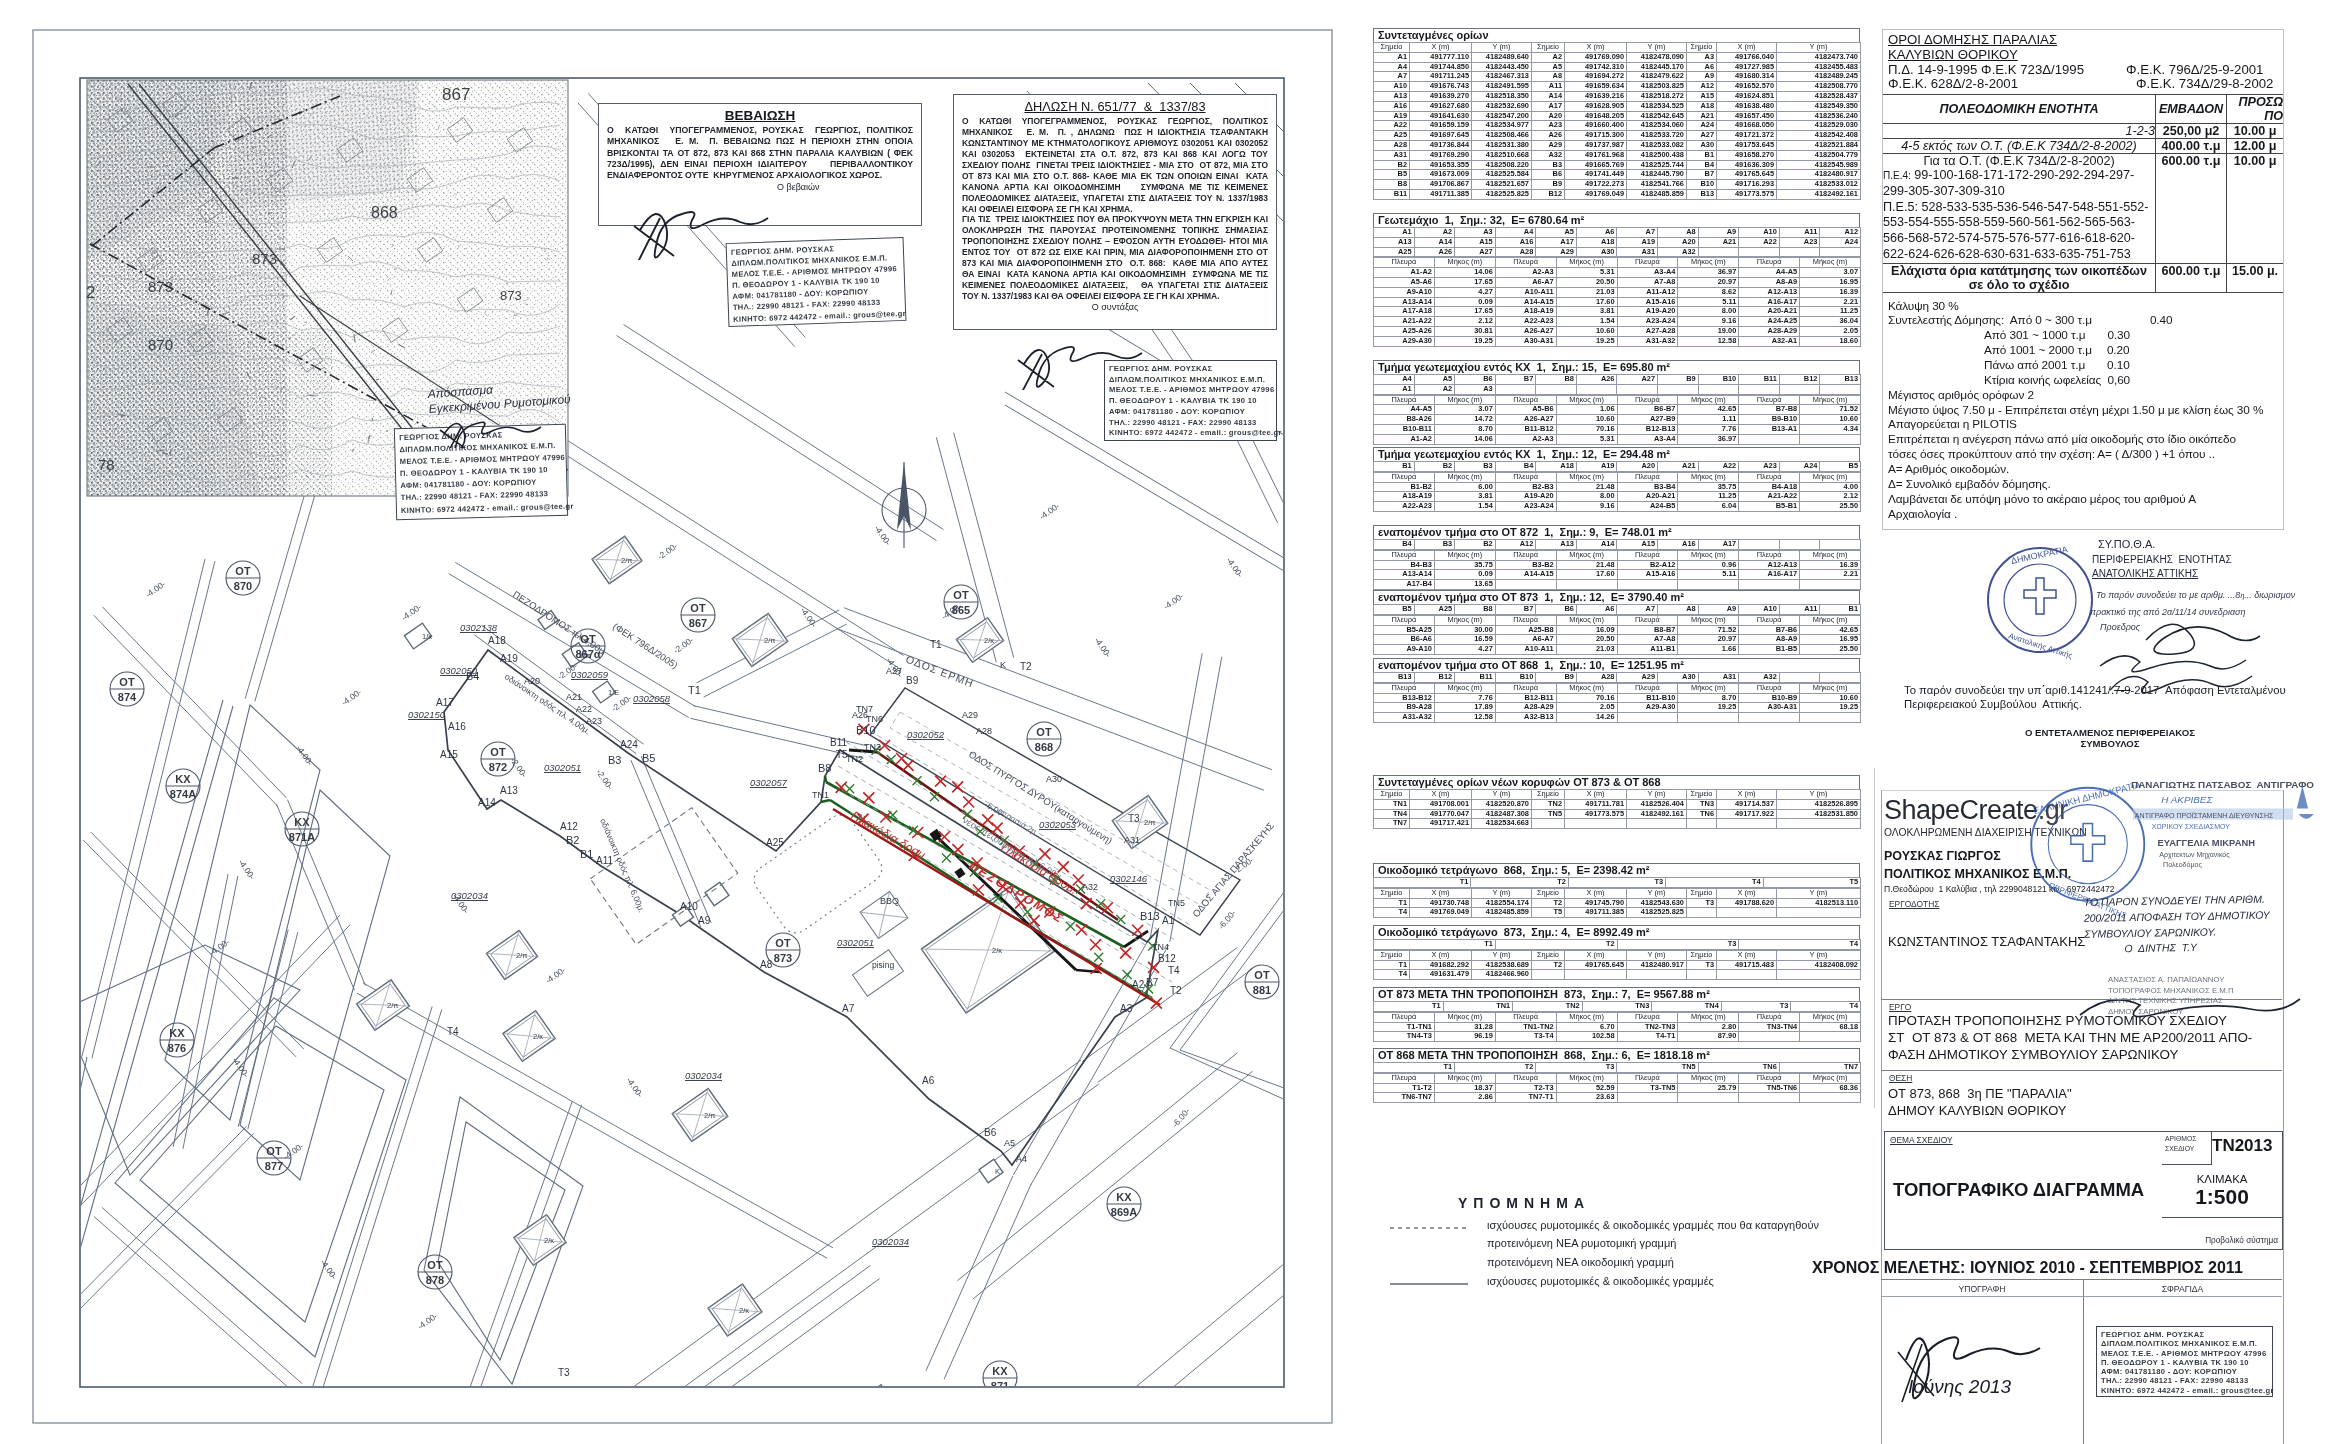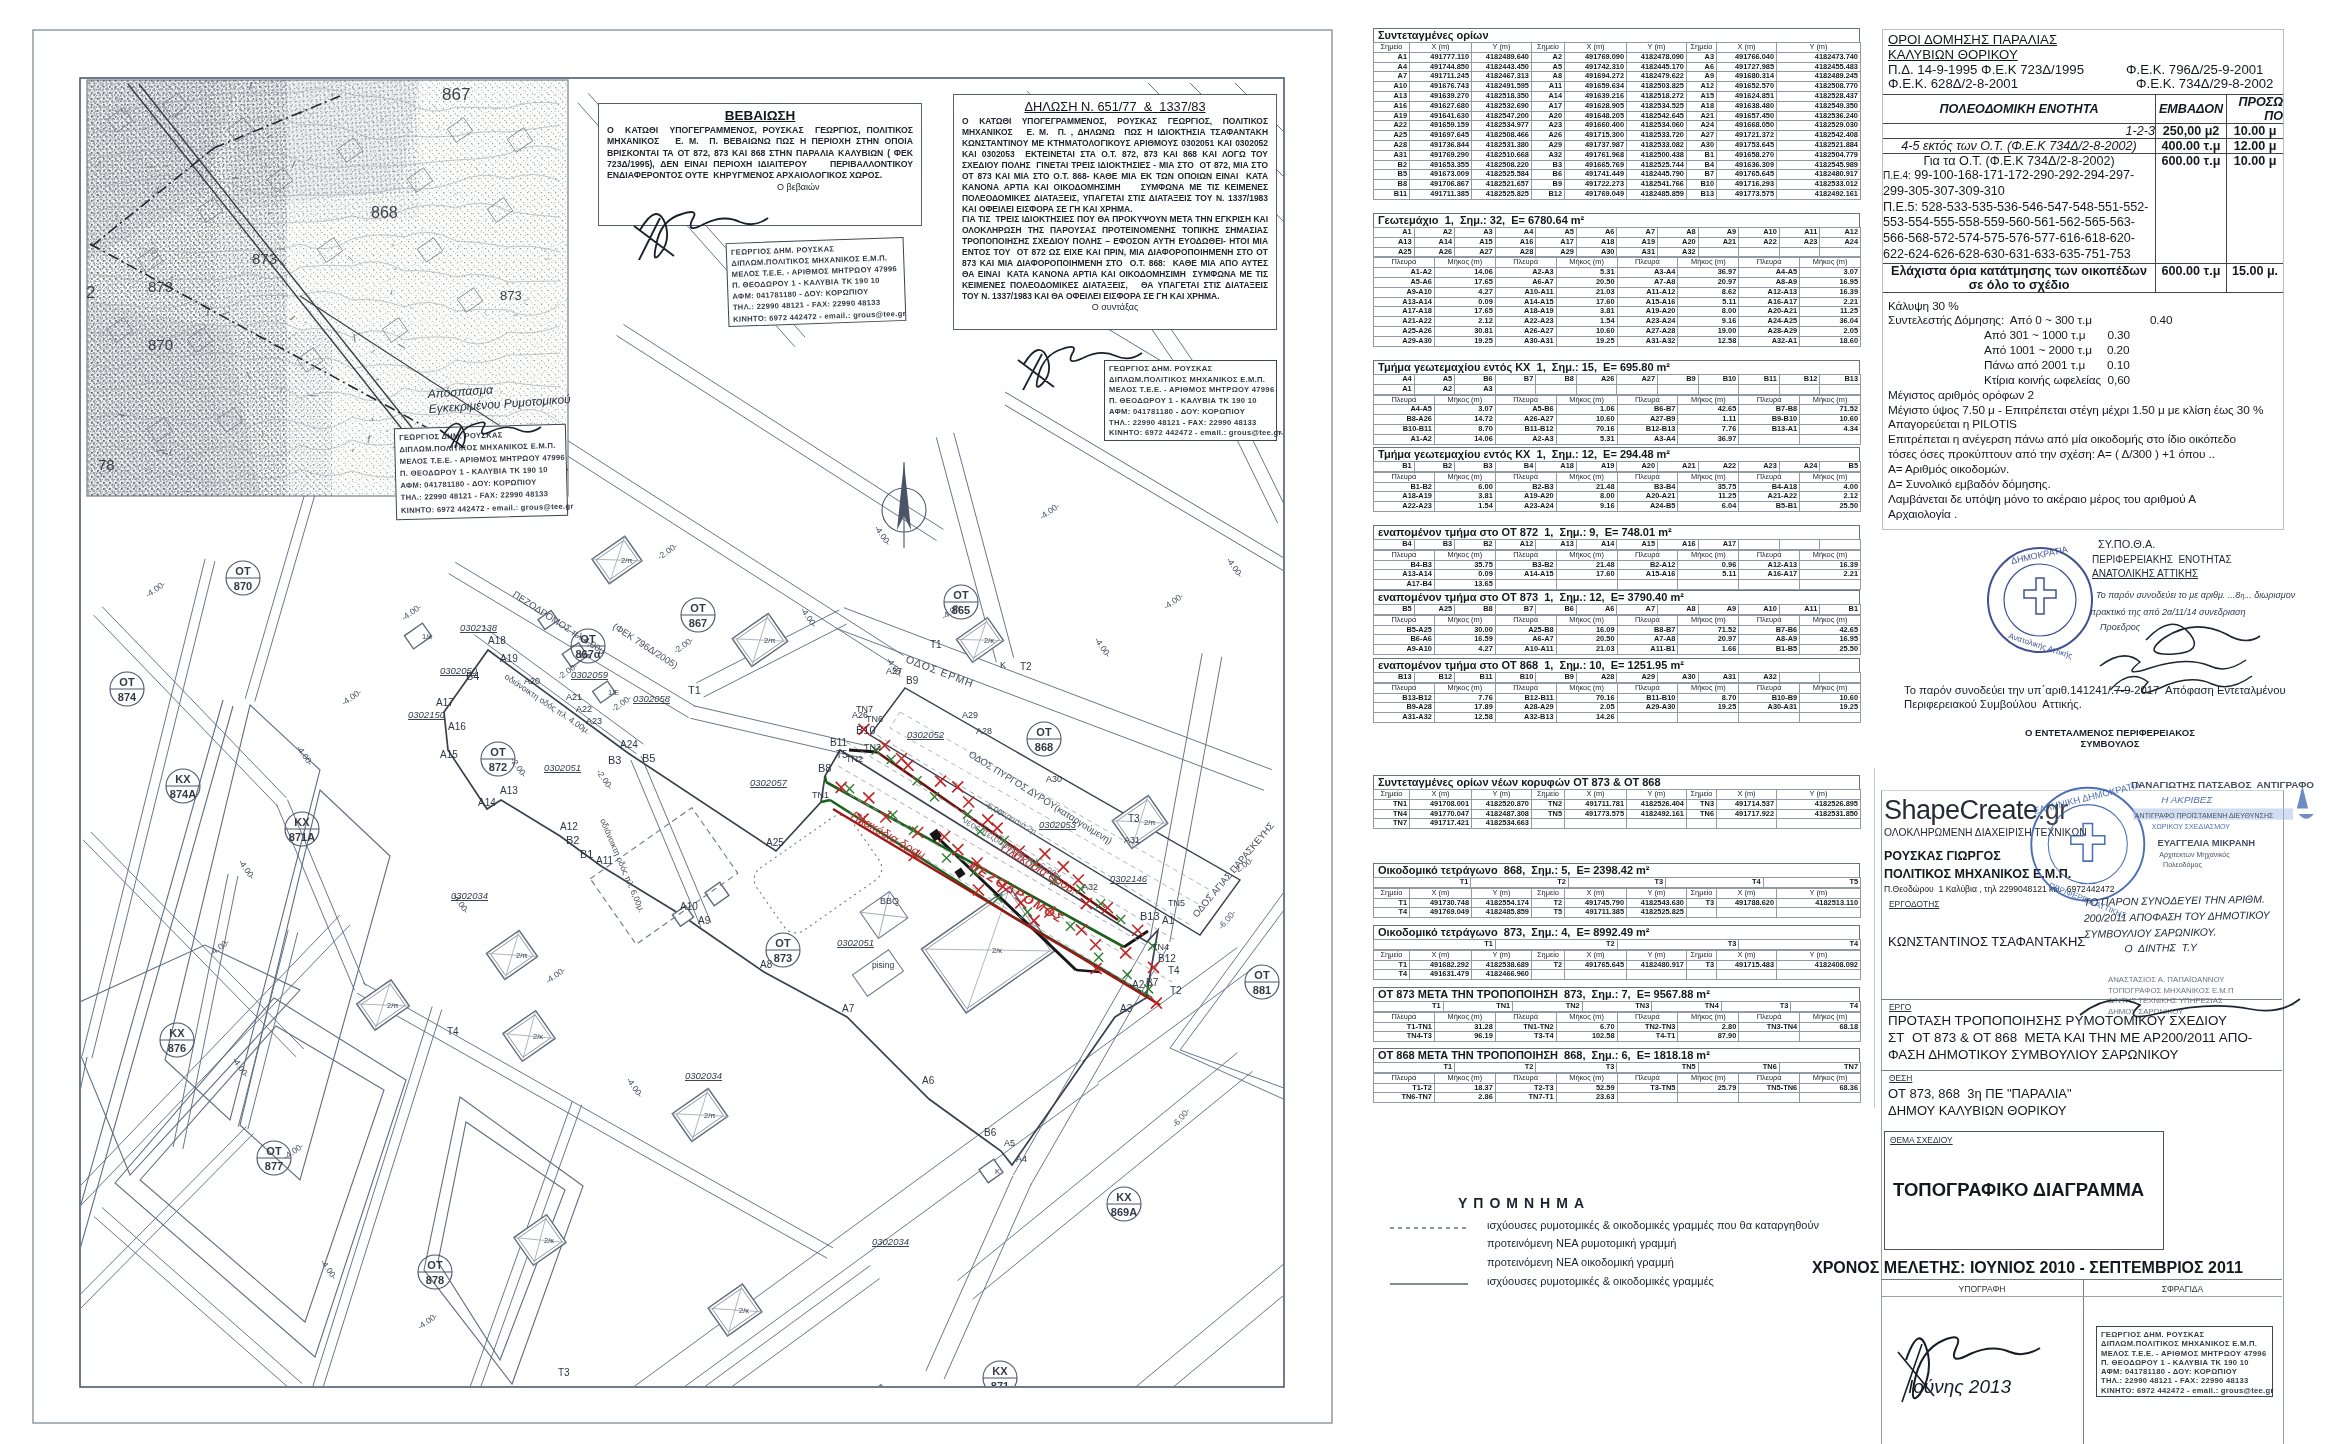--- a/index.html
+++ b/index.html
@@ -1958,20 +1958,29 @@
 ΣΤ&nbsp; ΟΤ 873 &amp; ΟΤ 868&nbsp; ΜΕΤΑ ΚΑΙ ΤΗΝ ΜΕ ΑΡ200/2011 ΑΠΟ-<br>
 ΦΑΣΗ ΔΗΜΟΤΙΚΟΥ ΣΥΜΒΟΥΛΙΟΥ ΣΑΡΩΝΙΚΟΥ</div>
     <div style="position:absolute;left:1881px;top:1070px;width:401px;border-top:1px solid #767d88"></div>
     <div style="position:absolute;left:1889px;top:1073px;font-size:8.4px;color:#2a303a"><span style="text-decoration:underline">ΘΕΣΗ</span></div>
     <div style="position:absolute;left:1888px;top:1086px;width:390px;font-size:13px;color:#15181e;line-height:1.3">
 ΟΤ 873, 868&nbsp; 3η ΠΕ "ΠΑΡΑΛΙΑ"<br>ΔΗΜΟΥ ΚΑΛΥΒΙΩΝ ΘΟΡΙΚΟΥ</div>
     <div style="position:absolute;left:1884px;top:1131px;width:278px;height:117px;border:1.4px solid #4b5260;background:#fff">
 <div style="font-size:8.4px;color:#2a303a;margin:3px 0 0 5px"><span style="text-decoration:underline">ΘΕΜΑ ΣΧΕΔΙΟΥ</span></div>
 <div style="font-size:18.5px;font-weight:bold;color:#15181e;margin:34px 0 0 8px;white-space:nowrap">ΤΟΠΟΓΡΑΦΙΚΟ ΔΙΑΓΡΑΜΜΑ</div>
 </div>
+    <div style="position:absolute;left:2162px;top:1131px;width:120px;height:117px;border:1.4px solid #4b5260;border-left:none;background:#fff">
+<div style="position:absolute;left:0;top:0;width:46px;height:30px;border-right:1px solid #4b5260;border-bottom:1px solid #4b5260;font-size:6.8px;color:#2a303a;padding:2px 0 0 3px;line-height:1.5">ΑΡΙΘΜΟΣ<br>ΣΧΕΔΙΟΥ</div>
+<div style="position:absolute;left:50px;top:4px;font-size:17px;font-weight:bold;color:#15181e">TN2013</div>
+<div style="position:absolute;left:0;top:33px;width:120px;border-bottom:1px solid #4b5260;height:52px;text-align:center">
+<div style="font-size:11.4px;color:#15181e;margin-top:8px">ΚΛΙΜΑΚΑ</div>
+<div style="font-size:21px;font-weight:bold;color:#15181e">1:500</div>
+      </div>
+<div style="position:absolute;right:4px;bottom:4px;font-size:8.2px;color:#2a303a">Προβολικό σύστημα</div>
+</div>
     <div style="position:absolute;left:1812px;top:1259px;font-size:16px;font-weight:bold;color:#15181e">ΧΡΟΝΟΣ ΜΕΛΕΤΗΣ: ΙΟΥΝΙΟΣ 2010 - ΣΕΠΤΕΜΒΡΙΟΣ 2011</div>
     <div style="position:absolute;left:1881px;top:1279px;width:401px;border-top:1px solid #767d88"></div>
     <div style="position:absolute;left:1881px;top:1279px;width:202px;height:165px;border-right:1px solid #767d88"></div>
     <div style="position:absolute;left:1881px;top:1284px;width:202px;text-align:center;font-size:8.6px;color:#2a303a">ΥΠΟΓΡΑΦΗ</div>
     <div style="position:absolute;left:2083px;top:1284px;width:199px;text-align:center;font-size:8.6px;color:#2a303a">ΣΦΡΑΓΙΔΑ</div>
     <div style="position:absolute;left:1881px;top:1296px;width:401px;border-top:1px solid #9aa0ab"></div>
     <svg style="position:absolute;left:1878px;top:1296px" width="200" height="150">
 <path d="M28 64 q14 -40 22 -6 q4 22 -8 40 q-10 12 -6 -10 q6 -34 30 -44 q20 -8 12 8 q-8 18 14 6 q22 -10 40 -2 q14 6 30 -4" fill="none" stroke="#171c26" stroke-width="2"></path>
 <path d="M20 56 l36 44 M44 48 l-20 58" fill="none" stroke="#171c26" stroke-width="1.6"></path>
 <text x="30" y="97" font-size="19" fill="#171c26" font-style="italic">Ιούνης 2013</text>

